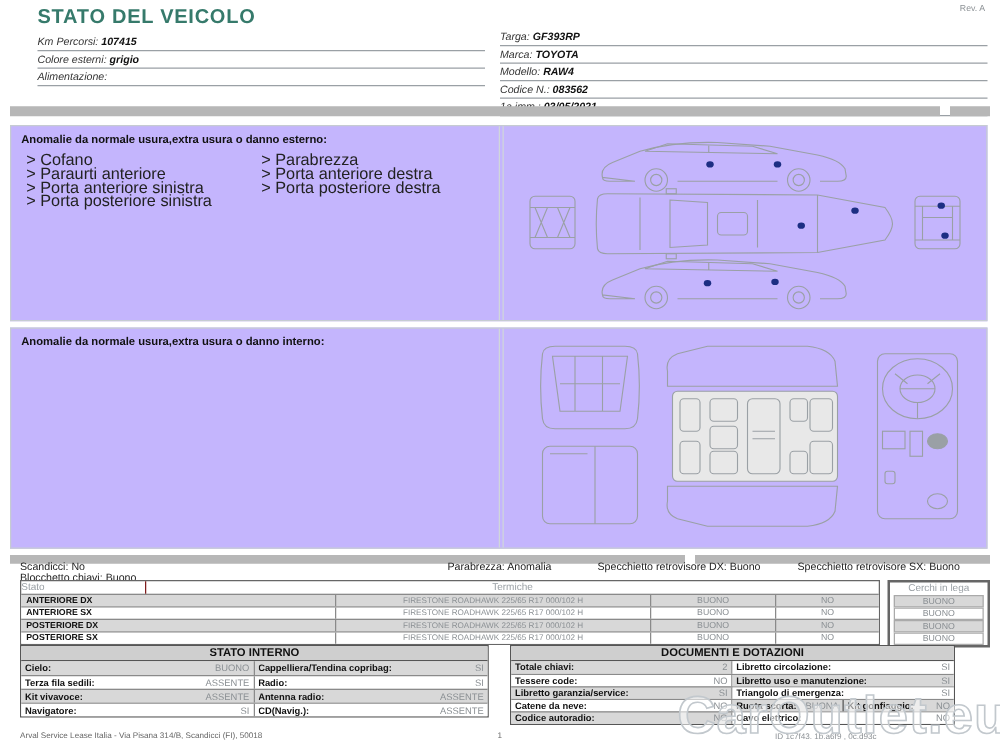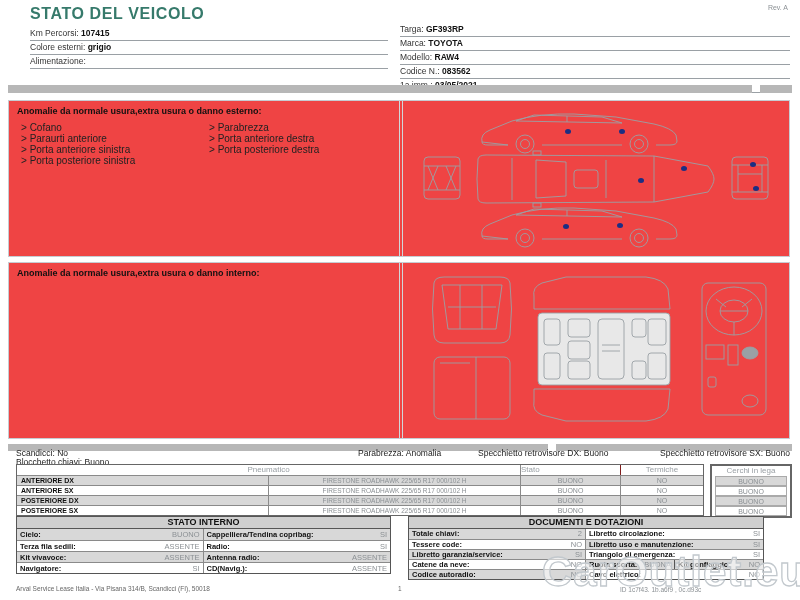--- a/index.html
+++ b/index.html
@@ -1,35 +1,35 @@
 <!DOCTYPE html>
 <html><head>
 <meta charset="utf-8">
 <style>
   html,body{margin:0;padding:0;background:#fff;}
   .page{position:relative;width:800px;height:600px;background:#fff;overflow:hidden;
         font-family:"Liberation Sans",sans-serif;color:#222;}
   
   .title{position:absolute;left:30px;top:5px;font-size:16px;font-weight:bold;color:#367a6b;letter-spacing:.6px;}
   .rev{position:absolute;right:12px;top:4px;font-size:7px;color:#8b9094;}
-  .hfields{position:absolute;}
+  .hfields{position:absolute;font-style:italic;}
   #hleft{left:30px;top:27px;width:358px;}
   #hright{left:400px;top:23px;width:390px;}
   .hrow{height:12px;border-bottom:1px solid #9aa0a5;font-size:8.5px;color:#333;padding-top:1px;white-space:nowrap;}
   .hrow .val{font-weight:bold;color:#111;}
   
   .bar{position:absolute;height:8px;background:#b7b7b7;}
   
-  .sect{position:absolute;left:8px;width:782px;border:1px solid #c6ccd2;background:#ef4444;box-sizing:border-box;}
+  .sect{position:absolute;left:8px;width:782px;border:1px solid #c6ccd2;background:#c4b5fd;box-sizing:border-box;}
   #sect-ext{top:100px;height:157px;}
   #sect-int{top:262px;height:177px;}
   .sect-left{position:absolute;left:0;top:0;bottom:0;width:391px;border-right:1px solid #d0d6da;padding:5px 8px;box-sizing:border-box;}
   .sect-right{position:absolute;left:393px;top:0;bottom:0;right:0;border-left:1px solid #d0d6da;}
   .sect-title{font-size:9px;font-weight:bold;color:#111;}
-  .anlist{position:absolute;top:21px;font-size:10px;line-height:11px;color:#222;margin:0;padding:0;list-style:none;}
+  .anlist{position:absolute;top:21px;font-size:13px;line-height:11px;color:#222;margin:0;padding:0;list-style:none;}
   #anlist-l{left:12px;} #anlist-r{left:200px;}
   .anlist li::before{content:"> ";}
   .diagwrap{position:relative;width:360px;height:150px;margin:3px auto 0 auto;}
   #diag-int{height:160px;margin-top:6px;}
   svg{display:block;}
   .dot{position:absolute;width:6px;height:5px;border-radius:50%;background:#1c2e83;margin:-2px 0 0 -3px;}
   
   .sumitem{position:absolute;font-size:8.5px;color:#222;white-space:nowrap;}
   
   .tyretable{position:absolute;left:16px;top:464px;width:688px;border:1px solid #666;font-size:7px;box-sizing:border-box;}
@@ -200,26 +200,25 @@
       </div>
     </div>
   </div>
 
   <div class="bar" style="left:8px;top:444px;width:540px;height:7px;"></div>
   <div class="bar" style="left:556px;top:444px;width:236px;height:7px;"></div>
 
   <div class="sumitem" style="left:16px;top:448px;"><span>Scandicci:</span> <span>No</span></div>
   <div class="sumitem" style="left:358px;top:448px;"><span>Parabrezza:</span> <span>Anomalia</span></div>
   <div class="sumitem" style="left:478px;top:448px;"><span>Specchietto retrovisore DX:</span> <span>Buono</span></div>
-  <div class="sumitem" style="left:638px;top:448px;margin-left:22px;"><span>Specchietto retrovisore SX:</span> <span>Buono</span></div>
+  <div class="sumitem" style="left:638px;top:448px;"><span>Specchietto retrovisore SX:</span> <span>Buono</span></div>
   <div class="sumitem" style="left:16px;top:457px;"><span>Blocchetto chiavi:</span> <span>Buono</span></div>
 
   <div class="tyretable">
     <div class="t-headrow thead">
-      <div class="h-pneu">Pneumatico</div>
       <div class="h-stato">Stato</div>
       <div class="h-term">Termiche</div>
     </div>
     <div class="trow rowg">
       <div class="c-label">ANTERIORE DX</div>
       <div class="c-pneu">FIRESTONE ROADHAWK 225/65 R17 000/102 H</div>
       <div class="c-stato">BUONO</div>
       <div class="c-term">NO</div>
     </div>
     <div class="trow roww">

